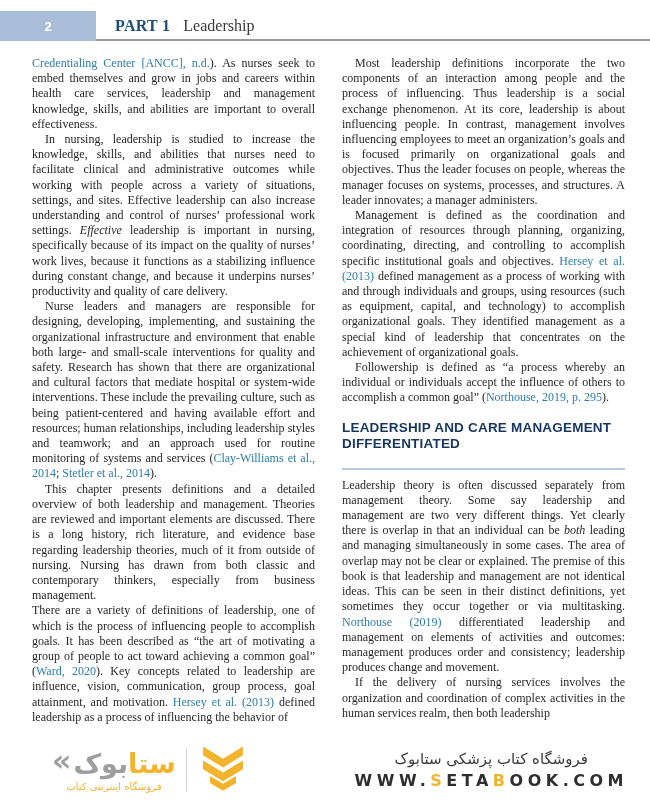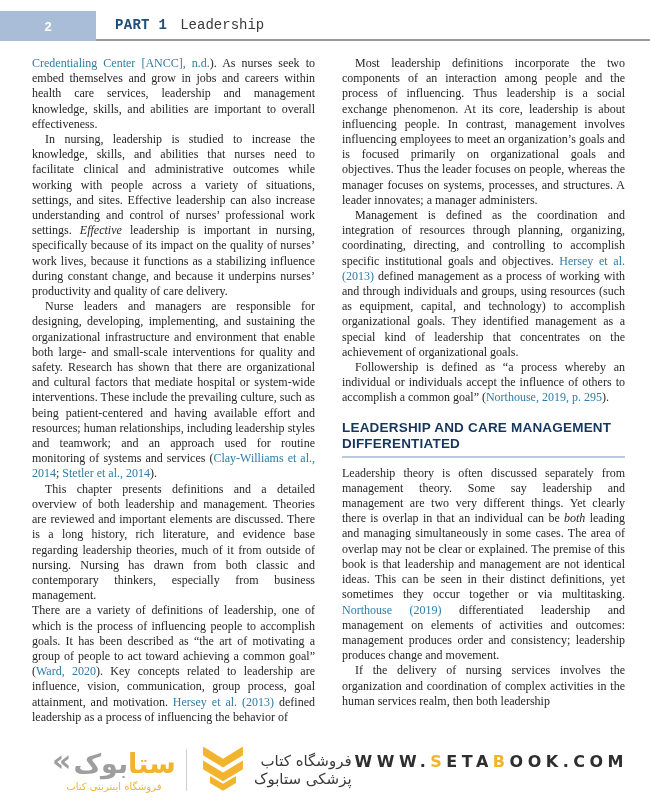--- a/index.html
+++ b/index.html
@@ -9,50 +9,50 @@
   }
   *{box-sizing:border-box;margin:0;padding:0}
   html,body{width:650px;height:802px;background:#fff;overflow:hidden}
   body{font-family:"Liberation Serif", serif;color:var(--ink)}
 
   
   .page-header{position:relative;height:41px;border-bottom:2px solid #9b9b9b}
   .page-tab{position:absolute;left:0;top:11px;width:96px;height:30px;background:var(--tab-blue);
     color:#fff;font:bold 13px "Liberation Sans",sans-serif;display:flex;align-items:center;justify-content:center}
   .hdr-labels{position:absolute;left:115px;top:17px;display:flex;gap:13px;align-items:baseline;
-    font-family:Liberation Mono, monospace;font-size:14px}
+    font-family:Liberation Serif, serif;font-size:16px}
   .part-label{color:var(--part-blue);font-weight:bold;letter-spacing:.3px}
   .part-title{color:#3a3a3a}
 
   
   .content{display:flex;gap:27px;padding:15px 25px 0 32px;height:700px;overflow:hidden}
   .col{width:288px;hyphens:auto;-webkit-hyphens:auto}
   .para{font-size:12px;line-height:15.2px;text-align:justify;color:var(--ink)}
   .para.indent{text-indent:13px}
   .section-heading{font-family:"Liberation Sans",sans-serif;font-weight:bold;color:var(--navy);
     font-size:13.5px;line-height:16px;letter-spacing:.2px;border-bottom:2px solid var(--rule-blue);
-    padding-bottom:4px;margin:14px 0 8px}
+    padding-bottom:16px;margin:14px 0 8px}
   .seg-link{color:var(--link)}
   .seg-bold{font-weight:normal}
   .seg-italic{font-style:italic}
 
   
   .page-footer{position:absolute;left:0;bottom:4px;width:650px;height:56px;
     display:flex;align-items:center;justify-content:space-between;padding:0 22px 0 52px;background:#fff}
   .logo-group{display:flex;align-items:center;gap:10px}
   .logo-text-wrap{display:flex;flex-direction:column;align-items:center}
   .brand-line{display:flex;align-items:center;gap:2px}
   .guillemet{color:var(--gray-logo);font:bold 30px "DejaVu Sans",sans-serif;line-height:1;transform:translateY(-3px)}
   .brand-word{direction:rtl;font:bold 27px "DejaVu Sans",sans-serif;line-height:1}
   .brand-tagline{font:10px "DejaVu Sans",sans-serif;color:var(--yellow);margin-top:2px}
   .logo-divider{width:1px;height:42px;background:#cfcfcf}
   .seg-yellow{color:var(--yellow)}
   .seg-gray{color:var(--gray-logo)}
   .seg-dark{color:var(--dark)}
-  .footer-right{display:flex;align-items:flex-start;gap:3px}
+  .footer-right{display:flex;flex-direction:column;align-items:center;gap:3px}
   .footer-persian{font:15px "DejaVu Sans",sans-serif;color:#3a3a3a;direction:rtl}
   .footer-url{font:bold 16px "DejaVu Sans",sans-serif;letter-spacing:4.5px;white-space:nowrap}
 </style>
 </head>
 <body>
 
 <header class="page-header">
   <div class="page-tab">
     <span>2</span>
   </div>

